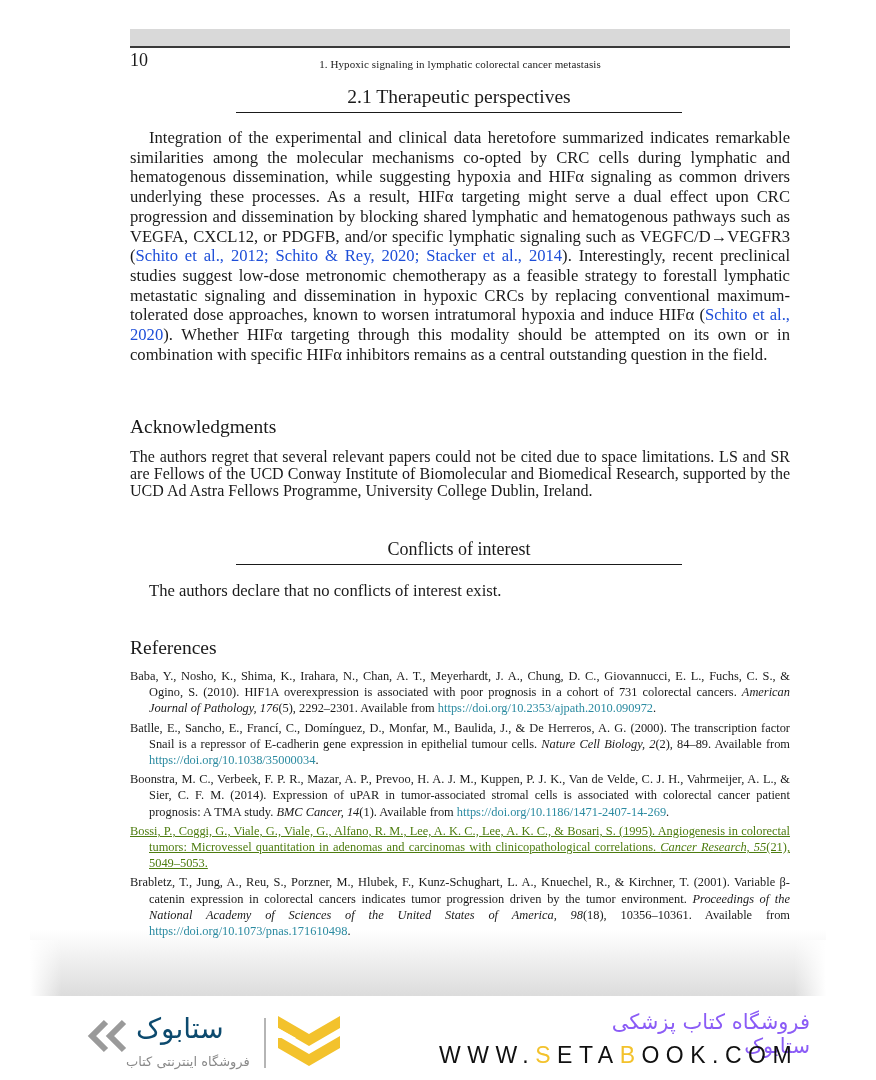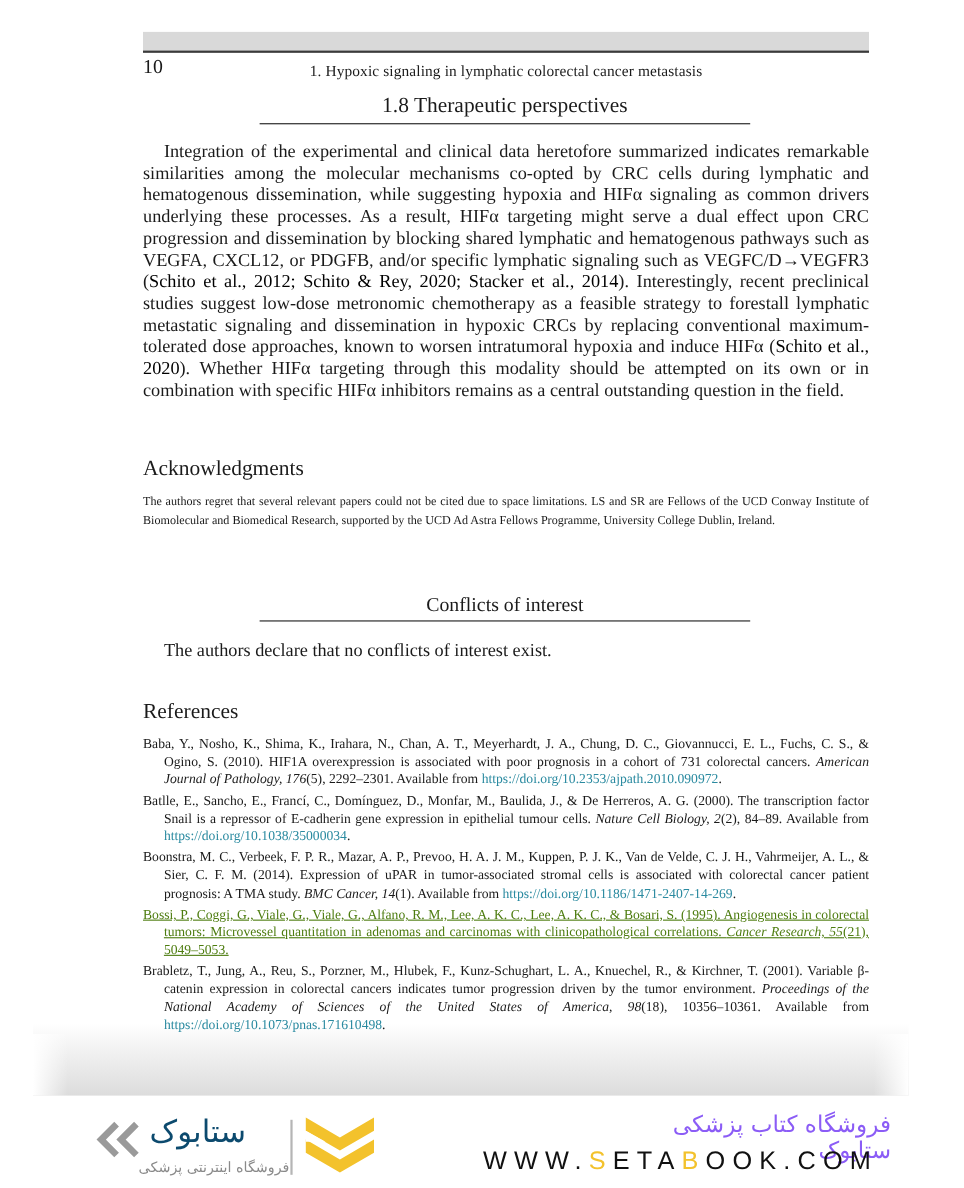--- a/index.html
+++ b/index.html
@@ -15,40 +15,40 @@
     position: absolute; left: 30px; top: 940px; width: 796px; height: 56px;
     background: linear-gradient(to right, #ffffff 0%, rgba(255,255,255,0) 4%, rgba(255,255,255,0) 96%, #ffffff 100%);
   }
   .header-bar {
     position: absolute; left: 130px; top: 29px; width: 660px; height: 17px;
     background: #d9d9d9; border-bottom: 2px solid #3a3a3a;
   }
   .page-num { position: absolute; left: 130px; top: 50px; font-size: 18px; }
   .running-head {
     position: absolute; left: 130px; width: 660px; top: 58px; text-align: center;
-    font-size: 14px; letter-spacing: 0.1px;
+    font-size: 11px; letter-spacing: 0.1px;
   }
   .sec-heading {
     position: absolute; left: 236px; width: 446px; text-align: center;
     font-size: 19.5px; border-bottom: 1.5px solid #1a1a1a; padding-bottom: 4px;
   }
   .h-therapeutic { top: 86px; }
   .h-conflicts { top: 539px; font-size: 18px; }
   .body-text {
     position: absolute; left: 130px; width: 660px;
     font-size: 16.6px; line-height: 19.7px; text-align: justify; hyphens: none;
   }
   .p-main { top: 128px; text-indent: 19px; }
-  .cite { color: #000000; }
+  .cite { color: #1d4ed8; }
   .sub-heading { position: absolute; left: 130px; font-size: 19.5px; }
   .h-ack { top: 416px; }
   .h-refs { top: 637px; text-align: right; }
   .ack-text {
     position: absolute; left: 130px; width: 660px; top: 448px;
-    font-size: 11px; line-height: 17px; text-align: justify;
+    font-size: 16px; line-height: 17px; text-align: justify;
   }
   .coi-text { position: absolute; left: 149px; top: 581px; font-size: 16.6px; }
   .refs { position: absolute; left: 130px; width: 660px; top: 668px; font-size: 12.4px; line-height: 16.2px; }
   .ref { text-align: justify; padding-left: 19px; text-indent: -19px; margin-bottom: 3px; }
   .ref .link { color: #2a8aa0; }
   .ref.all-link { color: #4d7c0f; text-decoration: underline; }
   .ref i { font-style: italic; }
   
   .brand-logo { position: absolute; left: 86px; top: 1010px; width: 260px; height: 62px; }
   .brand-text-fa {
@@ -72,21 +72,21 @@
 </head>
 <body>
 
 <div class="page-shade"></div>
 <div class="page-shade-sides"></div>
 
 <div class="header-bar"></div>
 <div class="page-num">10</div>
 <div class="running-head">1. Hypoxic signaling in lymphatic colorectal cancer metastasis</div>
 
-<div class="sec-heading h-therapeutic">1.8 Therapeutic perspectives</div>
+<div class="sec-heading h-therapeutic">2.1 Therapeutic perspectives</div>
 
 <div class="body-text p-main"><span>Integration of the experimental and clinical data heretofore summarized indicates remarkable similarities among the molecular mechanisms co-opted by CRC cells during lymphatic and hematogenous dissemination, while suggesting hypoxia and HIFα signaling as common drivers underlying these processes. As a result, HIFα targeting might serve a dual effect upon CRC progression and dissemination by blocking shared lymphatic and hematogenous pathways such as VEGFA, CXCL12, or PDGFB, and/or specific lymphatic signaling such as VEGFC/D→VEGFR3 (</span><span class="cite">Schito et al., 2012; Schito &amp; Rey, 2020; Stacker et al., 2014</span><span>). Interestingly, recent preclinical studies suggest low-dose metronomic chemotherapy as a feasible strategy to forestall lymphatic metastatic signaling and dissemination in hypoxic CRCs by replacing conventional maximum-tolerated dose approaches, known to worsen intratumoral hypoxia and induce HIFα (</span><span class="cite">Schito et al., 2020</span><span>). Whether HIFα targeting through this modality should be attempted on its own or in combination with specific HIFα inhibitors remains as a central outstanding question in the field.</span></div>
 
 <div class="sub-heading h-ack">Acknowledgments</div>
 <div class="ack-text">The authors regret that several relevant papers could not be cited due to space limitations. LS and SR are Fellows of the UCD Conway Institute of Biomolecular and Biomedical Research, supported by the UCD Ad Astra Fellows Programme, University College Dublin, Ireland.</div>
 
 <div class="sec-heading h-conflicts">Conflicts of interest</div>
 <div class="coi-text">The authors declare that no conflicts of interest exist.</div>
 
 <div class="sub-heading h-refs">References</div>
@@ -98,21 +98,21 @@
   <div class="ref all-link"><span>Bossi, P., Coggi, G., Viale, G., Viale, G., Alfano, R. M., Lee, A. K. C., Lee, A. K. C., &amp; Bosari, S. (1995). Angiogenesis in colorectal tumors: Microvessel quantitation in adenomas and carcinomas with clinicopathological correlations. </span><i>Cancer Research, 55</i><span>(21), 5049–5053.</span></div>
   <div class="ref"><span>Brabletz, T., Jung, A., Reu, S., Porzner, M., Hlubek, F., Kunz-Schughart, L. A., Knuechel, R., &amp; Kirchner, T. (2001). Variable β-catenin expression in colorectal cancers indicates tumor progression driven by the tumor environment. </span><i>Proceedings of the National Academy of Sciences of the United States of America, 98</i><span>(18), 10356–10361. Available from </span><span class="link">https://doi.org/10.1073/pnas.171610498</span><span>.</span></div>
 </div>
 
 <div class="brand-logo">
   <svg width="46" height="36" viewBox="0 0 46 36" style="position:absolute;left:0;top:8px;">
     <polyline points="20,4 6,18 20,32" fill="none" stroke="#9a9a9a" stroke-width="6"></polyline>
     <polyline points="38,4 24,18 38,32" fill="none" stroke="#9a9a9a" stroke-width="6"></polyline>
   </svg>
   <div class="logo-name" style="left:50px;top:2px;">ستابوک</div>
-  <div class="logo-sub" style="left:40px;">فروشگاه اینترنتی پزشکی</div>
+  <div class="logo-sub" style="left:40px;">فروشگاه اینترنتی کتاب</div>
   <div style="position:absolute;left:178px;top:8px;width:2px;height:50px;background:#b5b5b5;"></div>
   <svg width="66" height="56" viewBox="0 0 66 56" style="position:absolute;left:190px;top:4px;">
     <polygon points="2,2 33,20 64,2 64,14 33,32 2,14" fill="#f3c22c"></polygon>
     <polygon points="2,22 33,40 64,22 64,34 33,52 2,34" fill="#f3c22c"></polygon>
     <polygon points="2,14 20,24 2,24" fill="#ffffff"></polygon>
   </svg>
 </div>
 
 <div class="brand-text-fa">فروشگاه کتاب پزشکی ستابوک</div>
 <div class="brand-url"><span>WWW.</span><span class="accent">S</span><span>ETA</span><span class="accent">B</span><span>OOK.COM</span></div>

